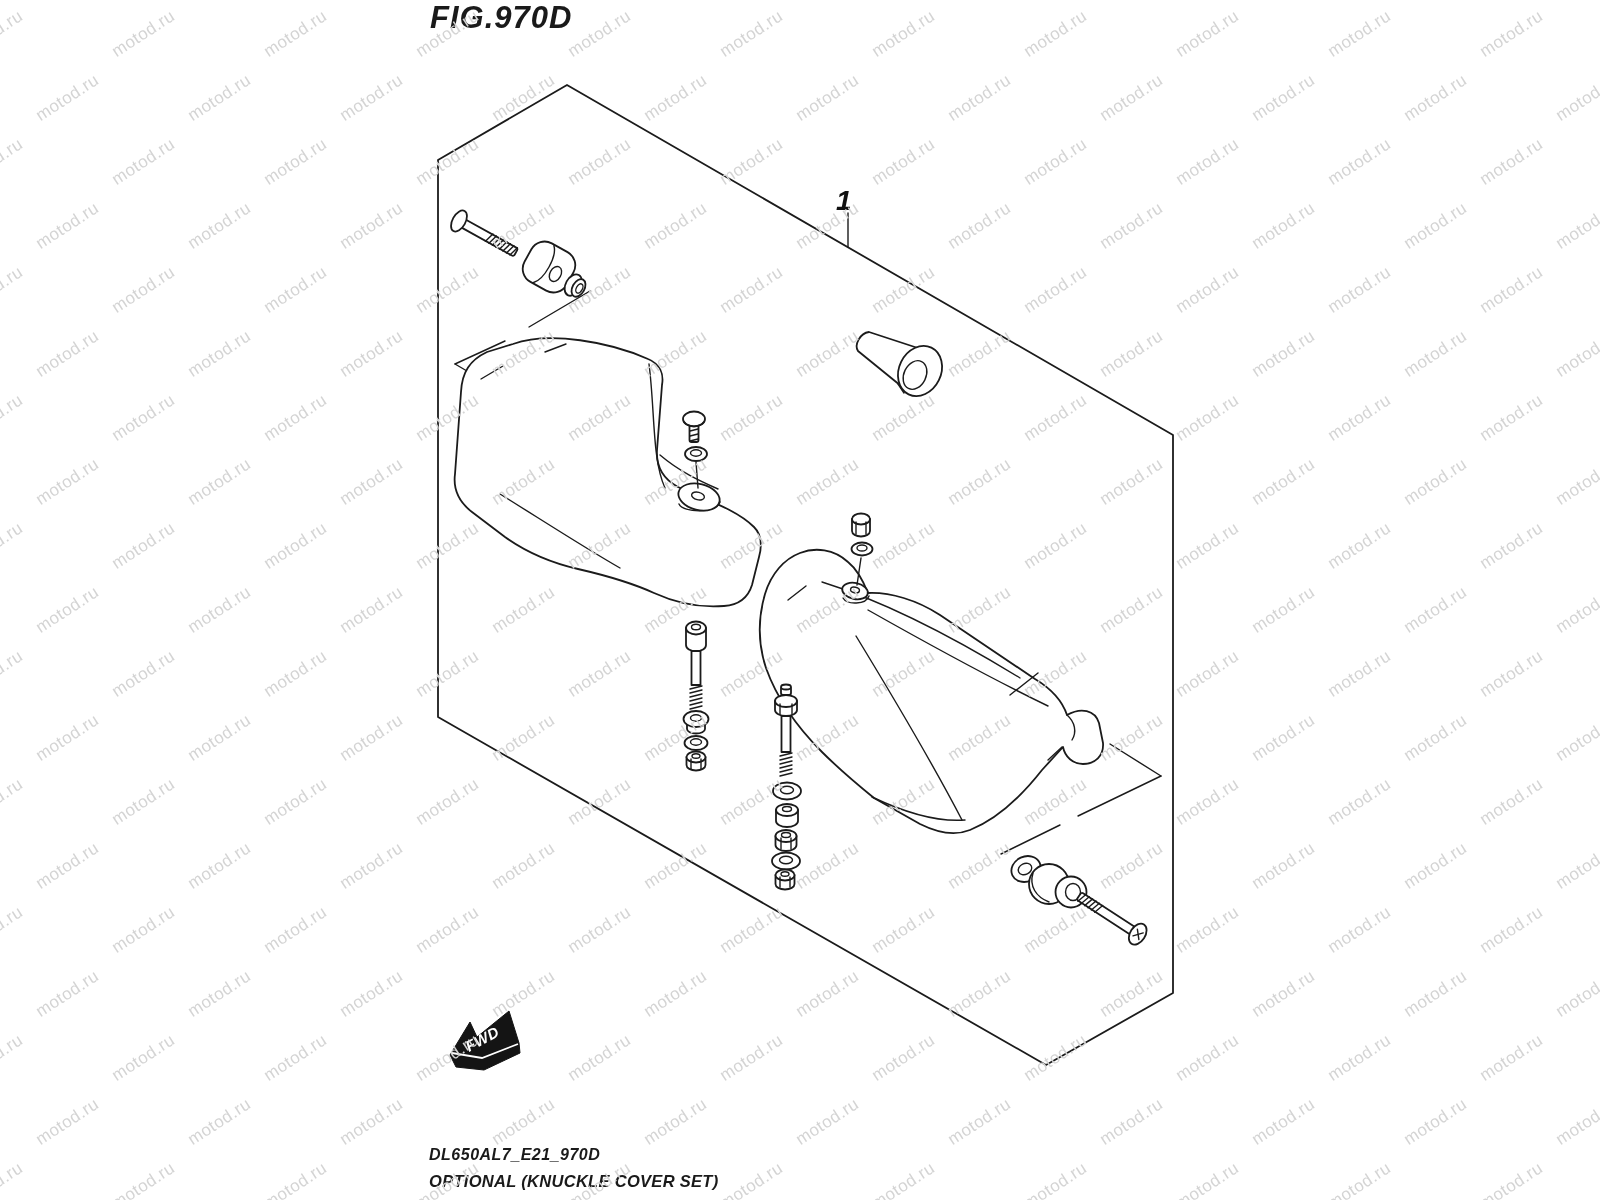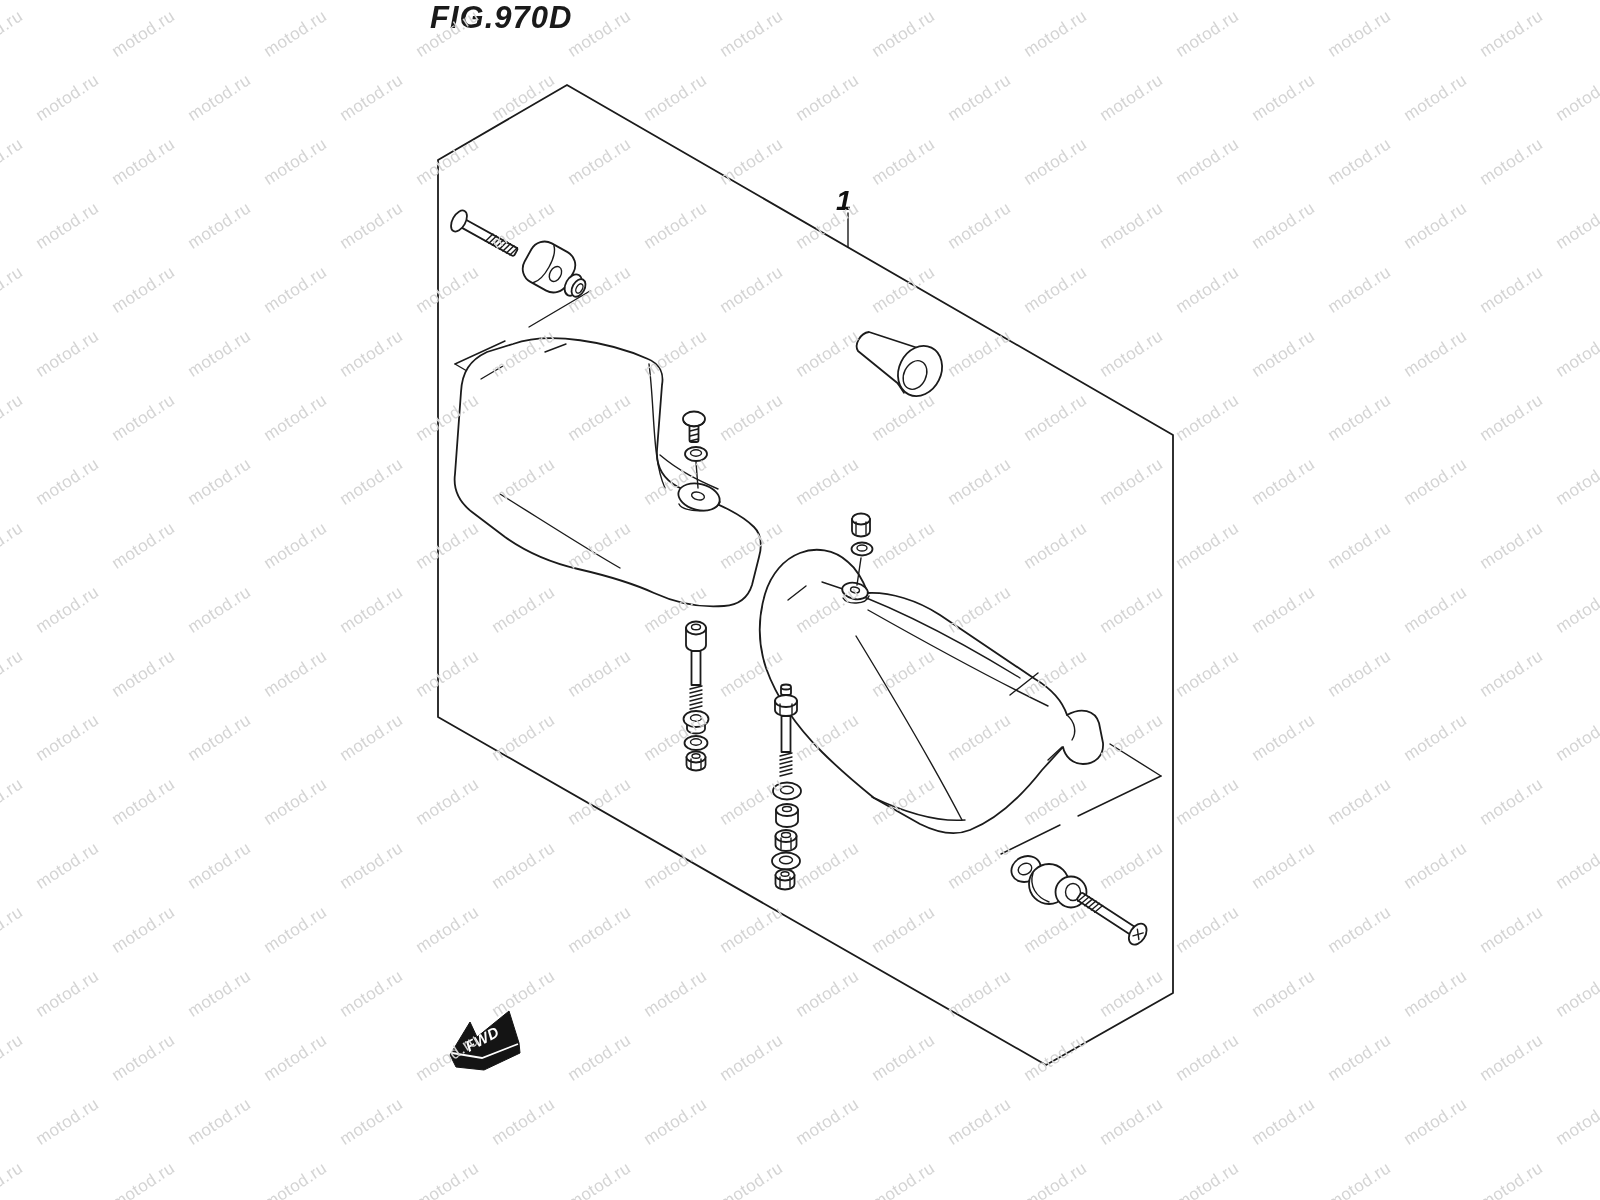--- a/index.html
+++ b/index.html
@@ -454,14 +454,18 @@
       <div class="wm" style="color: rgb(212, 212, 212); left: 412px; top: 1176px;">motod.ru</div>
       <div class="wm" style="color: rgb(212, 212, 212); left: 564px; top: 1176px;">motod.ru</div>
       <div class="wm" style="color: rgb(212, 212, 212); left: 716px; top: 1176px;">motod.ru</div>
       <div class="wm" style="color: rgb(212, 212, 212); left: 868px; top: 1176px;">motod.ru</div>
       <div class="wm" style="color: rgb(212, 212, 212); left: 1020px; top: 1176px;">motod.ru</div>
       <div class="wm" style="color: rgb(212, 212, 212); left: 1172px; top: 1176px;">motod.ru</div>
       <div class="wm" style="color: rgb(212, 212, 212); left: 1324px; top: 1176px;">motod.ru</div>
       <div class="wm" style="color: rgb(212, 212, 212); left: 1476px; top: 1176px;">motod.ru</div>
     </div>
 
+  <div class="footer">
+    <div class="code">DL650AL7_E21_970D</div>
+    <div class="desc">OPTIONAL (KNUCKLE COVER SET)</div>
+  </div>
 
 </div>
 
 </body></html>

